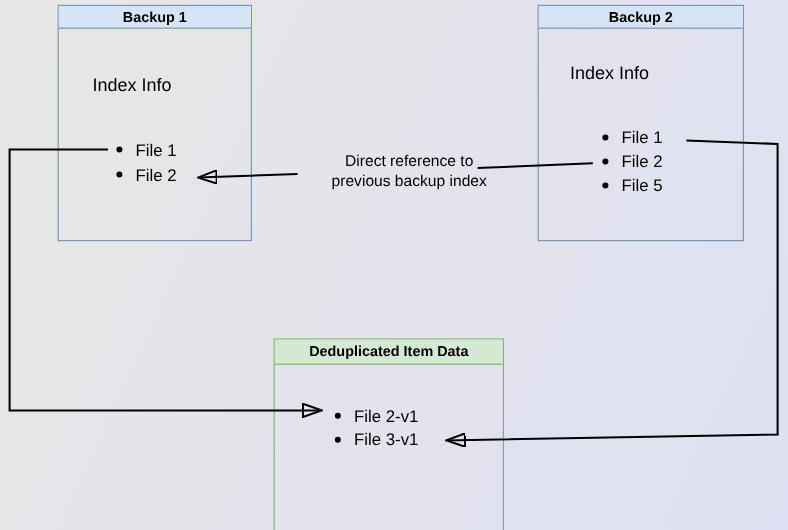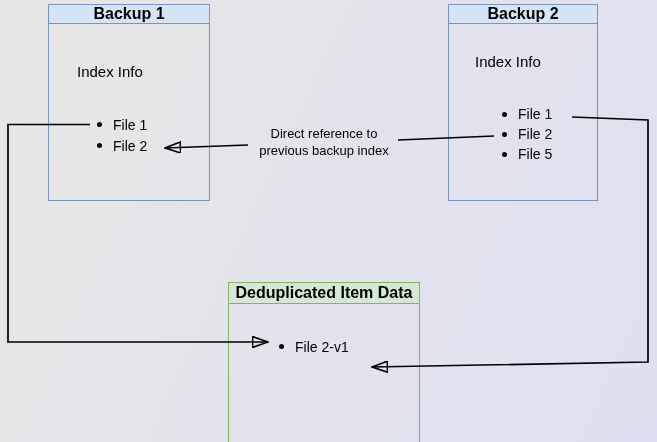--- a/index.html
+++ b/index.html
@@ -18,34 +18,34 @@
   .node {
     position: absolute;
     border: 1.5px solid;
     box-sizing: border-box;
     background: transparent;
   }
   .node-header {
     box-sizing: border-box;
     border-bottom: 1.5px solid;
     border-color: inherit;
-    font-size: 16px;
+    font-size: 12px;
     font-weight: bold;
     text-align: right;
     display: flex;
     align-items: center;
     justify-content: center;
   }
   .blue  { border-color: var(--blue-border, #7b94bb); }
   .blue .node-header  { background: var(--blue-fill, #d6e5f6); border-color: var(--blue-border, #7b94bb); }
   .green { border-color: var(--green-border, #82b366); }
   .green .node-header { background: var(--green-fill, #d5e8d4); border-color: var(--green-border, #82b366); }
 
   #backup1-box { left: 48px;  top: 4px;   width: 162px; height: 197px; }
-  #backup2-box { left: 448px; top: 4px;   width: 150px; height: 197px; }
+  #backup2-box { left: 448px; top: 4px;   width: 172px; height: 197px; }
   #dedup-box   { left: 228px; top: 282px; width: 192px; height: 176px; }
   #backup1-box .node-header, #backup2-box .node-header { height: 19px; }
   #dedup-box .node-header { height: 21px; }
 
   .section-label {
     position: absolute;
     font-size: 15px;
     white-space: nowrap;
   }
   #backup1-index-label { left: 77px;  top: 63px; }
@@ -73,21 +73,21 @@
   }
   #backup1-file-list { left: 97px;  top: 114px; }
   #backup1-file-list li { height: 21px; }
   #backup2-file-list { left: 502px; top: 104px; }
   #backup2-file-list li { height: 20px; }
   #dedup-file-list   { left: 279px; top: 337px; }
   #dedup-file-list li { height: 19.5px; }
 
   #edge-label {
     position: absolute;
-    left: 229px;
+    left: 246px;
     top: 125px;
     width: 190px;
     text-align: center;
     font-size: 13px;
     line-height: 17px;
     white-space: nowrap;
   }
 
   #connector-layer {
     position: absolute;
@@ -147,20 +147,24 @@
   <div id="dedup-box" class="node green">
     <div class="node-header">
       <span>Deduplicated Item Data</span>
     </div>
   </div>
   <ul id="dedup-file-list" class="file-list">
     <li>
       <span class="dot"></span>
       <span>File 2-v1</span>
     </li>
+    <li>
+      <span class="dot"></span>
+      <span>File 3-v1</span>
+    </li>
   </ul>
 
   <div id="edge-label">
     <div>Direct reference to</div>
     <div>previous backup index</div>
   </div>
 
   <svg id="connector-layer" width="657" height="442" viewBox="0 0 657 442">
     <defs>
       <marker id="arrowhead" markerUnits="userSpaceOnUse" markerWidth="17" markerHeight="12" refX="16" refY="6" orient="auto">

